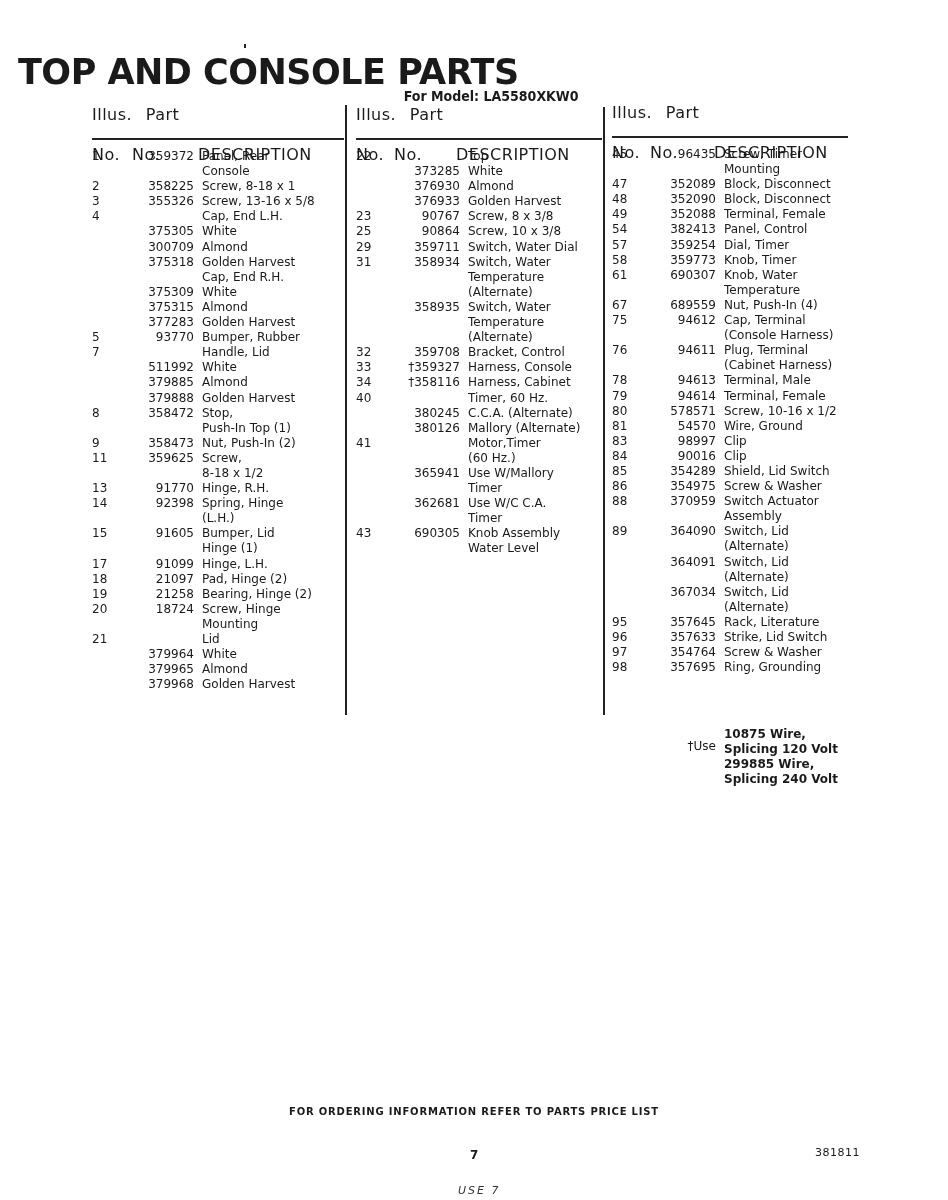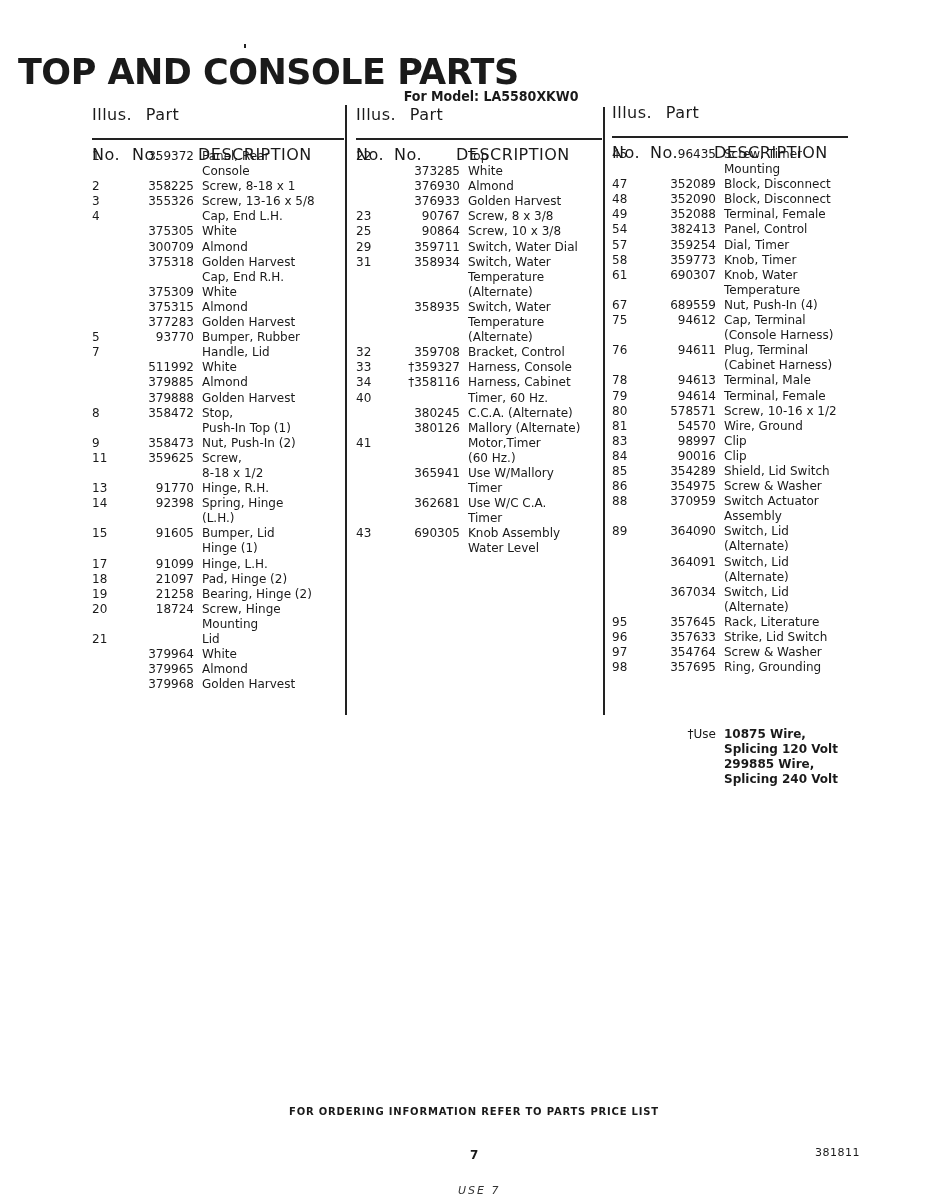--- a/index.html
+++ b/index.html
@@ -32,21 +32,21 @@
   .part { width: 70px; flex: none; text-align: right; padding-right: 8px; box-sizing: border-box; }
   .desc { flex: 1; white-space: pre-line; }
   .col-2 .illus { width: 36px; }
   .col-2 .part { width: 76px; }
   .col-3 .illus { width: 40px; }
   .col-3 .part { width: 72px; }
   .divider { position: absolute; border-left: 2px solid #222; }
   .div-1 { left: 345px; top: 105px; height: 610px; }
   .div-2 { left: 603px; top: 107px; height: 608px; }
   .footnote { position: absolute; left: 612px; top: 727px; width: 236px; font-size: 12px; line-height: 15.1px; display: flex; }
-  .footnote .sym { width: 112px; text-align: right; padding-right: 8px; box-sizing: border-box; }
+  .footnote .sym { width: 112px; text-align: right; padding-right: 8px; box-sizing: border-box; margin-top: 12px; }
   .footnote .txt { white-space: pre-line; font-weight: bold; }
   .ordering {
     position: absolute; left: 0; width: 948px; top: 1106px; text-align: center;
     font-family: "DejaVu Sans", sans-serif; font-weight: bold; font-size: 10px; letter-spacing: 0.8px;
     box-sizing: border-box;
   }
   .pagenum { position: absolute; left: 470px; top: 1148px; font-size: 12px; font-weight: bold; }
   .docnum { position: absolute; left: 815px; top: 1146px; font-size: 11px; letter-spacing: 0.5px; }
   .scribble { position: absolute; left: 458px; top: 1184px; font-size: 11px; font-style: italic; letter-spacing: 2px; color: #333; }
   .speck { position: absolute; width: 2px; height: 4px; background: #222; left: 244px; top: 44px; }

